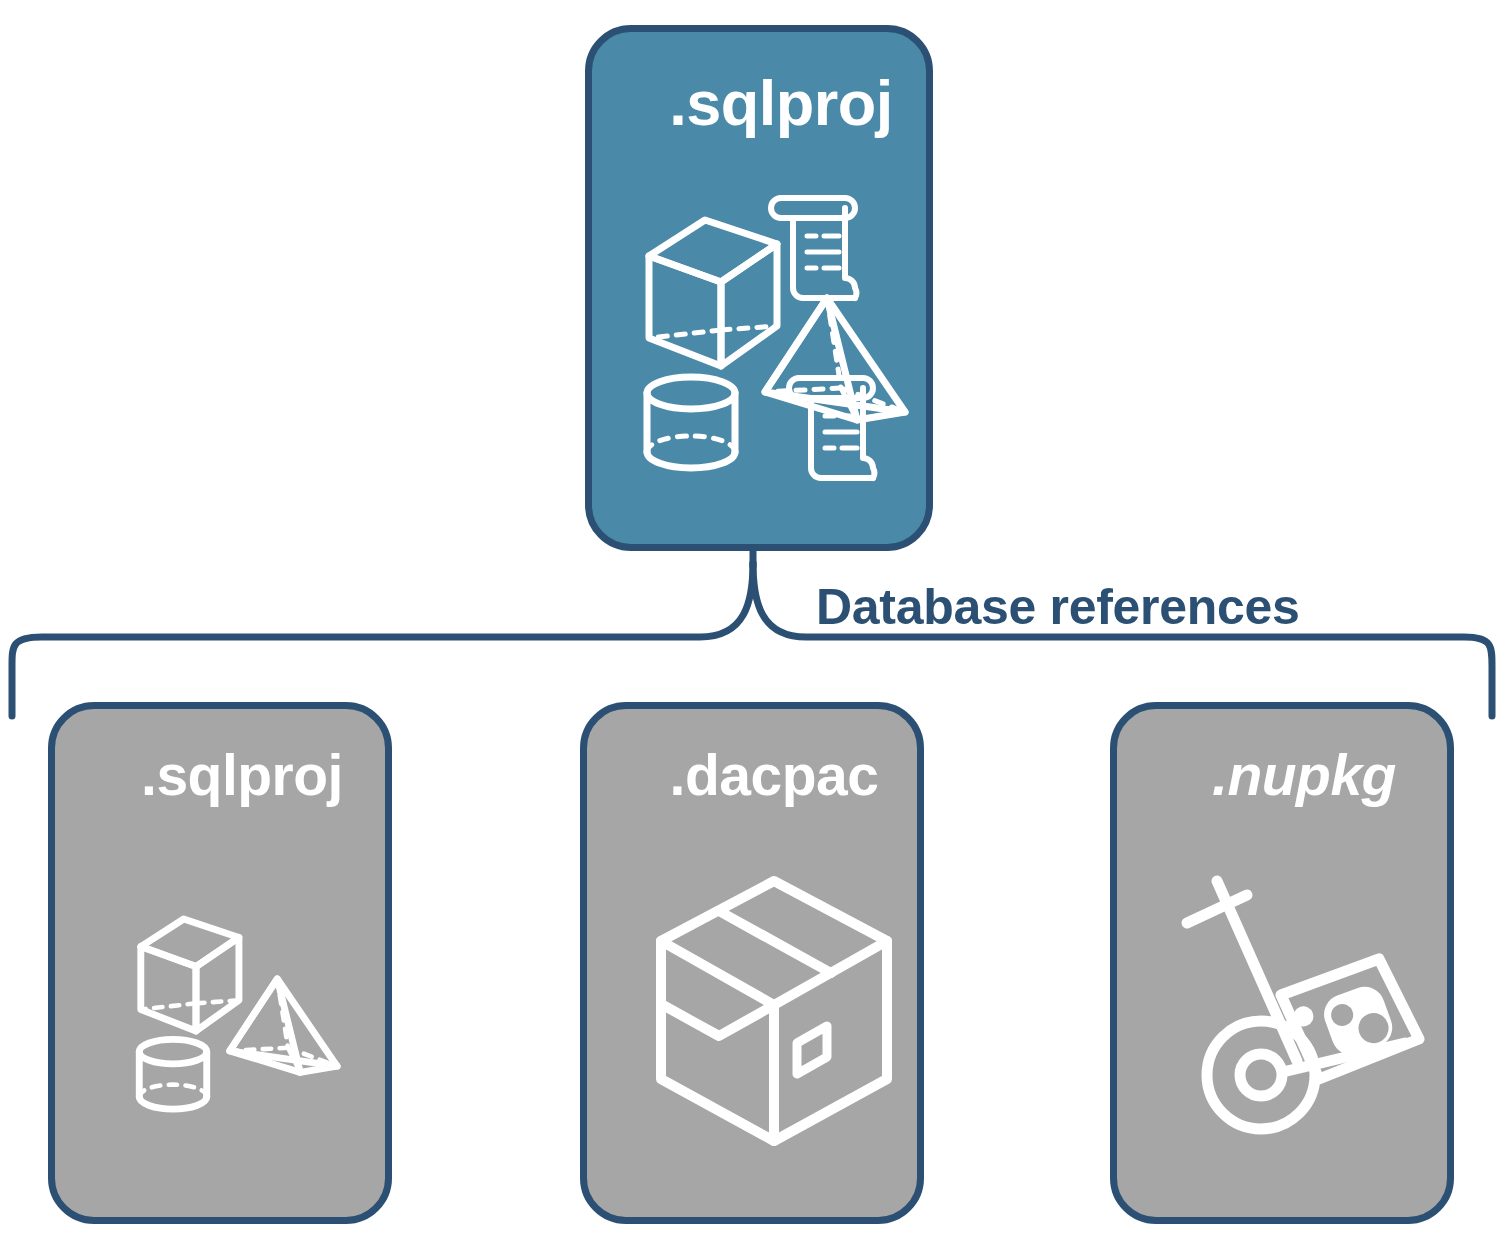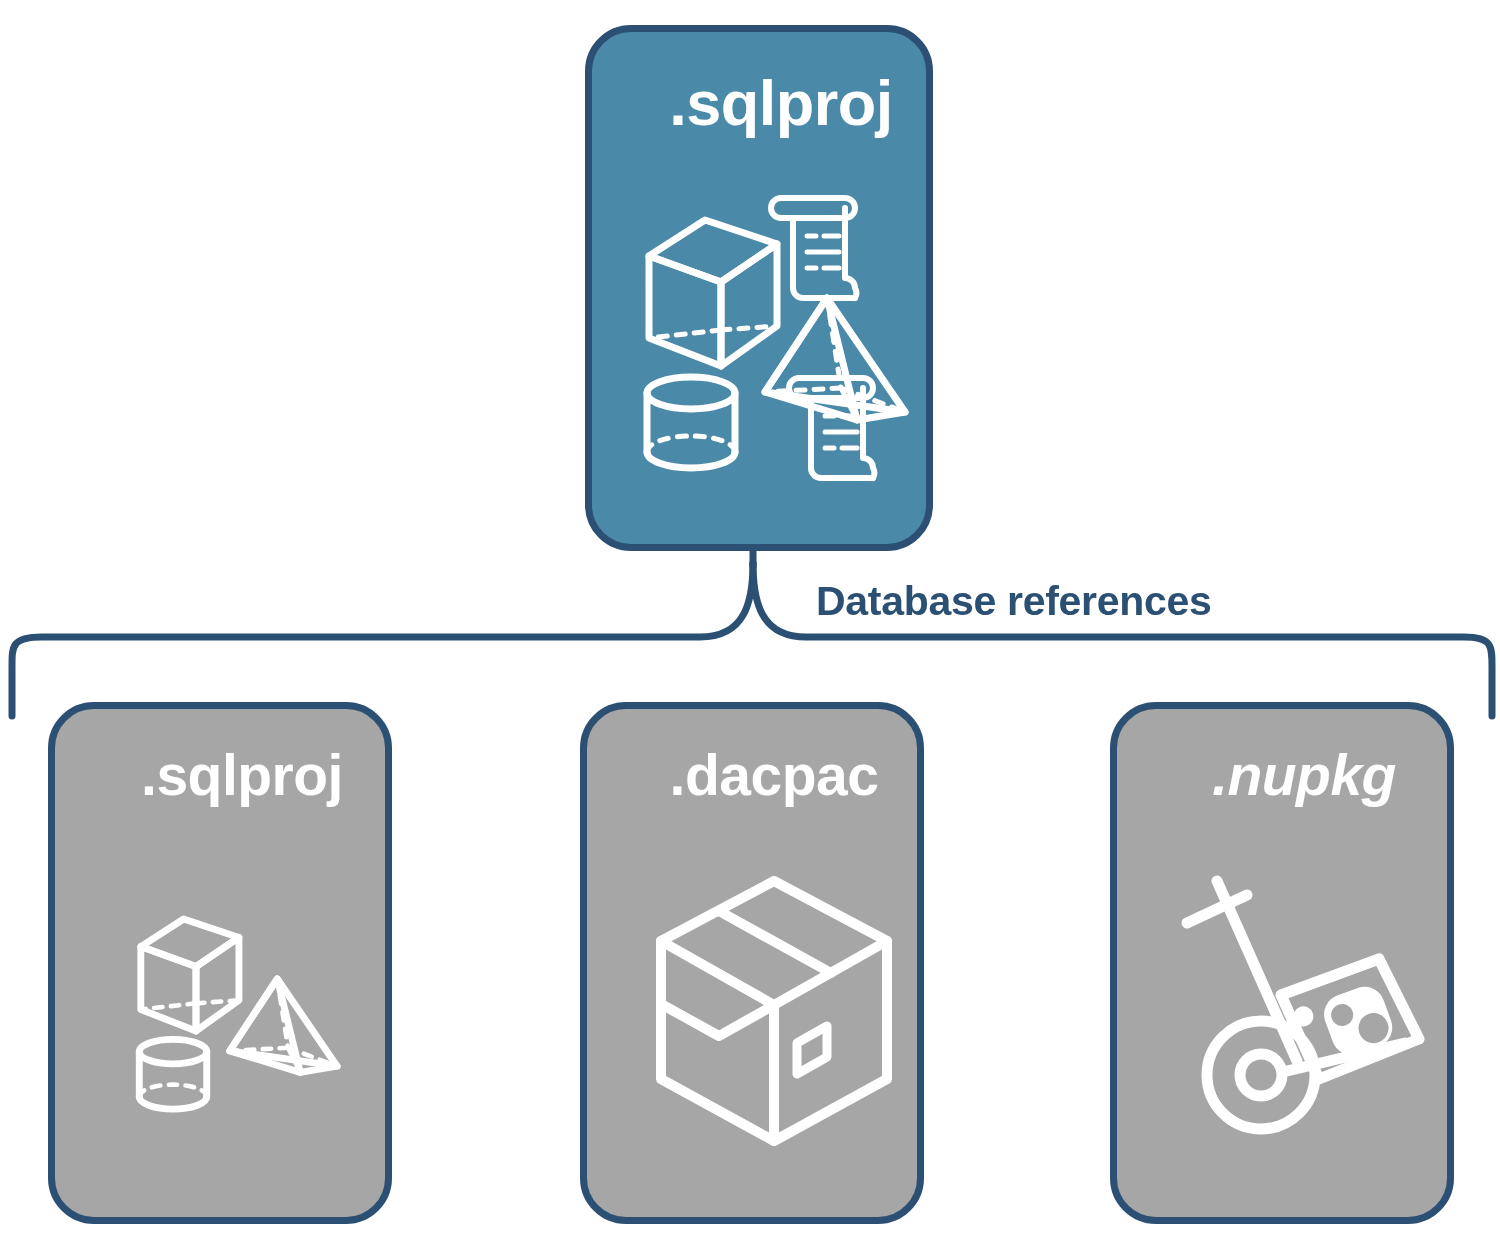--- a/index.html
+++ b/index.html
@@ -71,21 +71,21 @@
     left: 0; top: 540px;
     width: 1500px; height: 190px;
     pointer-events: none;
   }
 
   
   #edge-label {
     position: absolute;
     left: 816px;
     top: 578px;
-    font-size: 41px;
+    font-size: 50px;
     font-weight: bold;
     color: #2b5073;
     white-space: nowrap;
     letter-spacing: -0.3px;
   }
 </style>
 </head>
 <body>
 
 <div id="stage">

